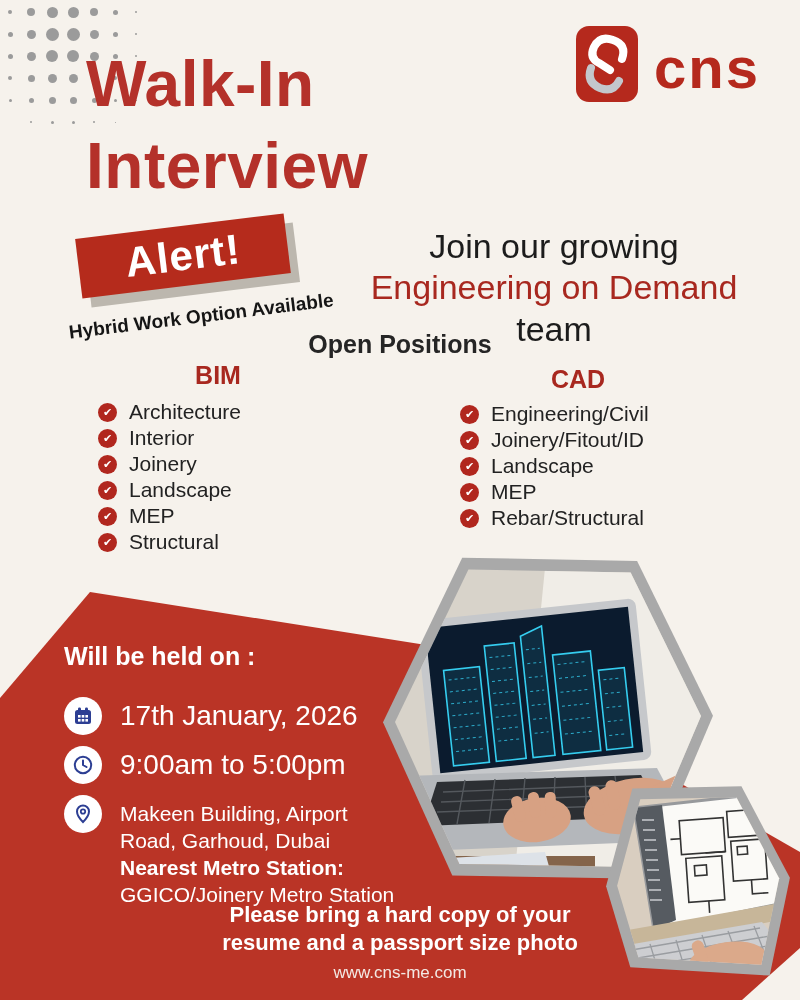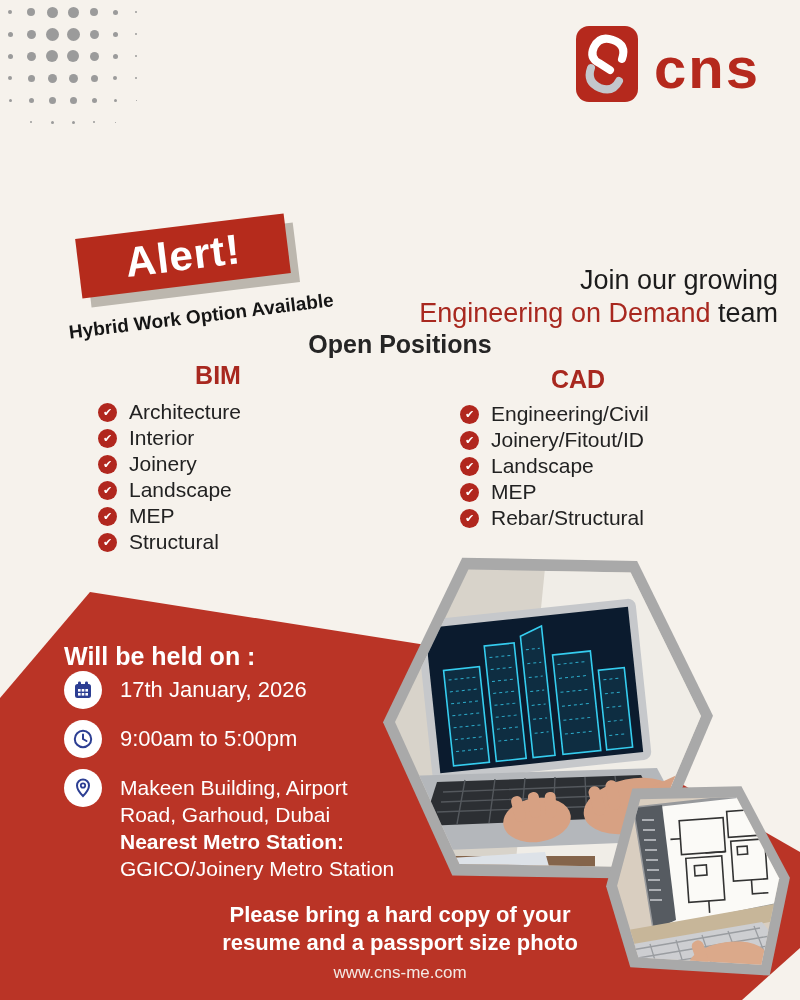--- a/index.html
+++ b/index.html
@@ -20,22 +20,22 @@
       box-shadow:8px 10px 0 #bcb7ae;}
   .alert-badge span{color:#ffffff;font-size:42px;font-weight:bold;letter-spacing:1px;}
   .hybrid-note{position:absolute;left:68px;top:304px;width:290px;z-index:2;transform:rotate(-7deg);
       color:#151515;font-size:19px;font-weight:bold;}
 
   
   .logo{position:absolute;left:576px;top:26px;z-index:2;display:flex;align-items:flex-end;}
   .logo-text{color:#b5291d;font-size:58px;font-weight:bold;line-height:76px;margin-left:16px;letter-spacing:2px;}
 
   
-  .join{position:absolute;left:330px;top:226px;width:448px;z-index:2;text-align:right;
-        color:#1c1c1c;font-size:27px;line-height:1.22;margin-top:38px;}
+  .join{position:absolute;left:330px;top:226px;width:448px;z-index:2;text-align:center;
+        color:#1c1c1c;font-size:34px;line-height:1.22;}
   .join .hl{color:#a8281f;font-weight:normal;}
 
   
   .open-pos{position:absolute;left:200px;top:330px;width:400px;z-index:2;text-align:center;
             color:#252525;font-size:25px;font-weight:bold;}
   .col-heading{position:absolute;z-index:2;width:200px;text-align:center;color:#a8281f;
                font-size:25px;font-weight:bold;}
   .col-heading.bim{left:118px;top:361px;}
   .col-heading.cad{left:478px;top:365px;}
 
@@ -57,25 +57,25 @@
   .hex .hex-border{position:absolute;inset:0;background:#a9a9a9;}
   .hex .hex-inner{position:absolute;inset:12px;overflow:hidden;}
   .hex1{left:383px;top:556px;width:330px;height:326px;z-index:5;}
   .hex1 .hex-border,.hex1 .hex-inner{clip-path:polygon(24% 0.5%,77% 1.5%,100% 49%,79% 99%,21% 98%,0 51%);}
   .hex2{left:598px;top:778px;width:202px;height:208px;z-index:6;}
   .hex2 .hex-border,.hex2 .hex-inner{clip-path:polygon(17% 5%,71% 4%,95% 48%,85% 95%,16% 91%,4% 52%);}
   .hex svg{display:block;width:100%;height:100%;}
 
   
   .event{position:absolute;left:64px;top:642px;z-index:7;color:#ffffff;}
-  .event-heading{font-size:25px;font-weight:bold;}
+  .event-heading{font-size:25px;font-weight:bold;margin-bottom:26px;}
   .event-row{display:flex;align-items:flex-start;margin-bottom:11px;}
   .event-row .icon-circle{width:38px;height:38px;border-radius:50%;background:#ffffff;flex:0 0 38px;
       display:flex;align-items:center;justify-content:center;margin-right:18px;}
-  .event-row .txt{font-size:22px;line-height:38px;}
+  .event-row .txt{font-size:28px;line-height:38px;}
   .event-row .txt.multi{font-size:21px;line-height:27px;padding-top:5px;}
   .event-row .txt .b{font-weight:bold;}
 
   
   .bring-note{position:absolute;left:150px;top:901px;width:500px;z-index:7;text-align:center;
       color:#ffffff;font-size:22px;font-weight:bold;line-height:28px;}
   .website{position:absolute;left:250px;top:963px;width:300px;z-index:7;text-align:center;
       color:#f3e9e4;font-size:17px;}
 </style>
 </head>
@@ -119,20 +119,24 @@
       <i style="height: 5px; width: 5px; left: 89.5px; top: 95.5px;"></i>
       <i style="height: 3px; width: 3px; left: 111.5px; top: 96.5px;"></i>
       <i style="height: 1px; width: 1px; left: 133.5px; top: 97.5px;"></i>
       <i style="height: 2px; width: 2px; left: 28px; top: 119px;"></i>
       <i style="height: 3px; width: 3px; left: 48.5px; top: 118.5px;"></i>
       <i style="height: 3px; width: 3px; left: 69.5px; top: 118.5px;"></i>
       <i style="height: 2px; width: 2px; left: 91px; top: 119px;"></i>
       <i style="height: 1px; width: 1px; left: 112.5px; top: 119.5px;"></i>
     </div>
 
+  <div class="title">
+    <div>Walk-In</div>
+    <div>Interview</div>
+  </div>
 
   <div class="alert-badge">
     <span>Alert!</span>
   </div>
   <div class="hybrid-note">Hybrid Work Option Available</div>
 
   <div class="logo">
     <span>
       <svg width="62" height="76" viewBox="0 0 62 76">
         <rect x="0" y="0" width="62" height="76" rx="13" fill="#b5291d"></rect>

